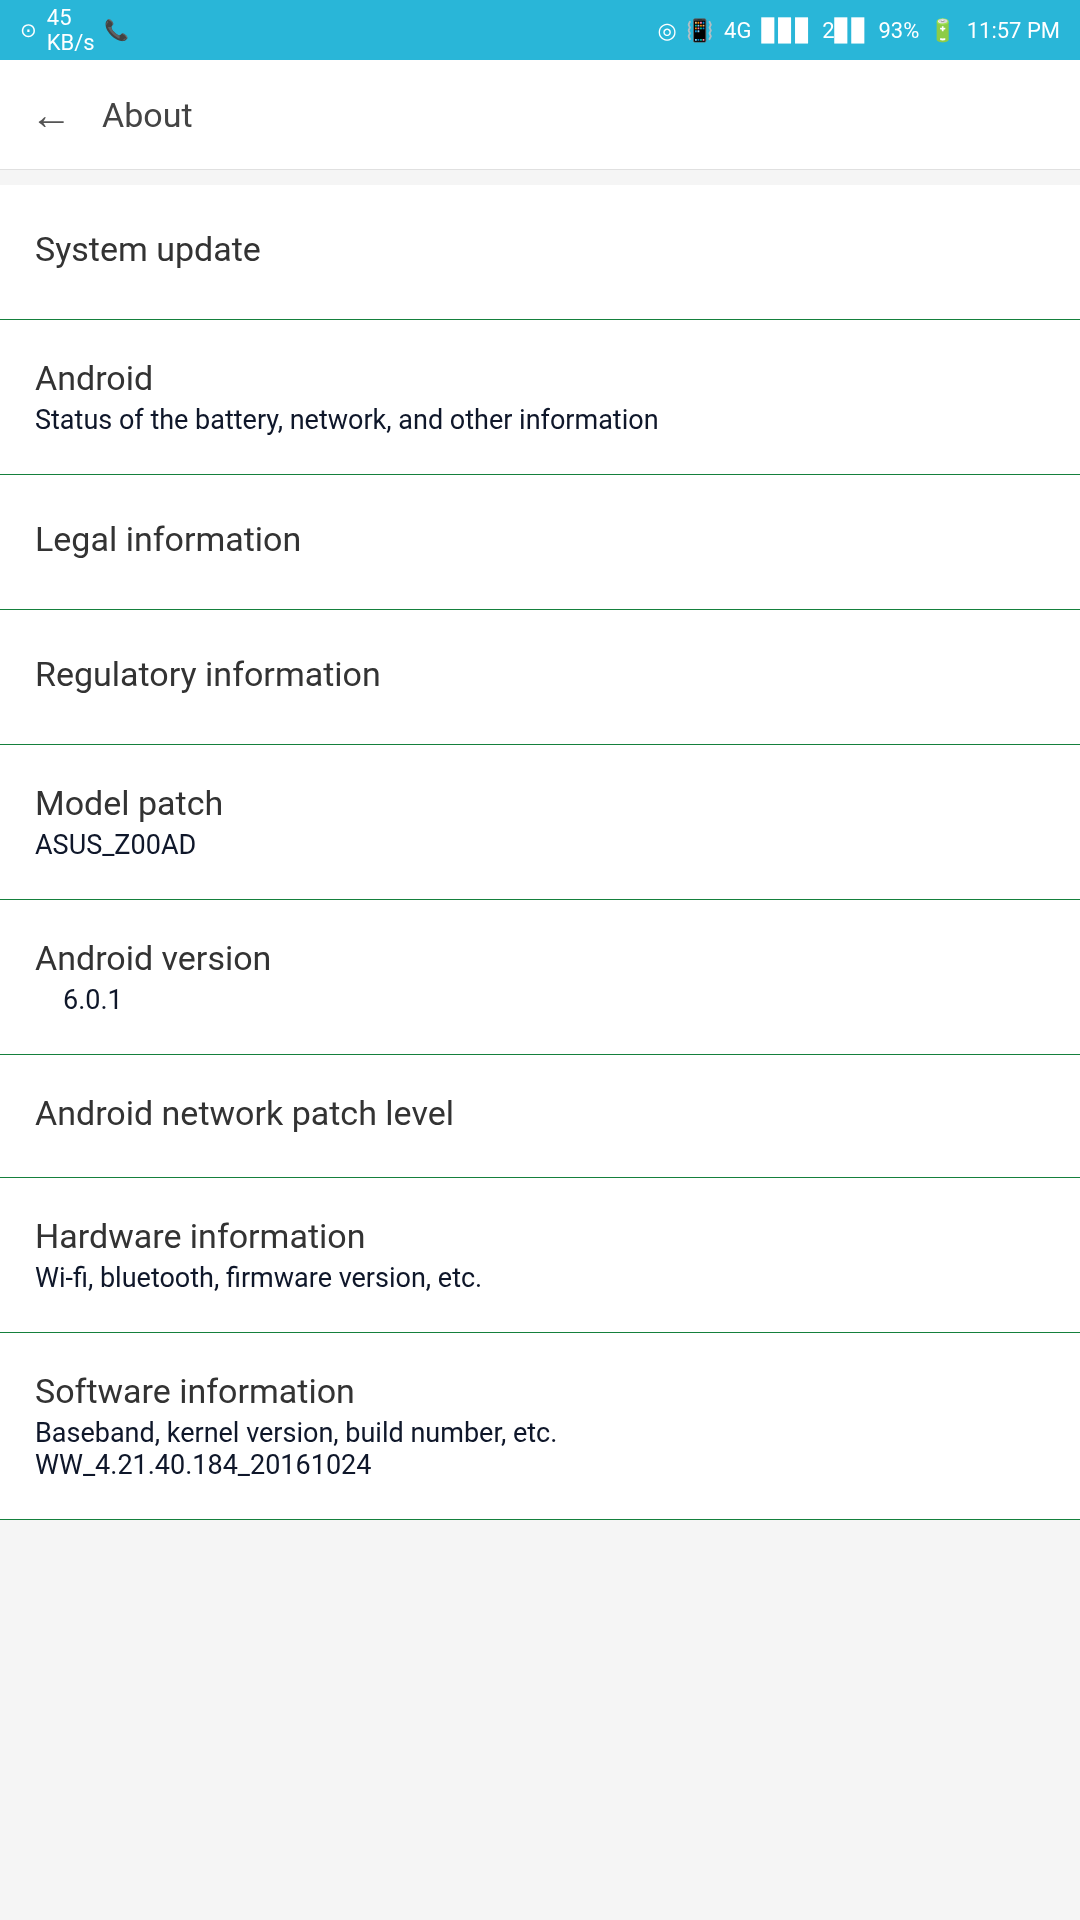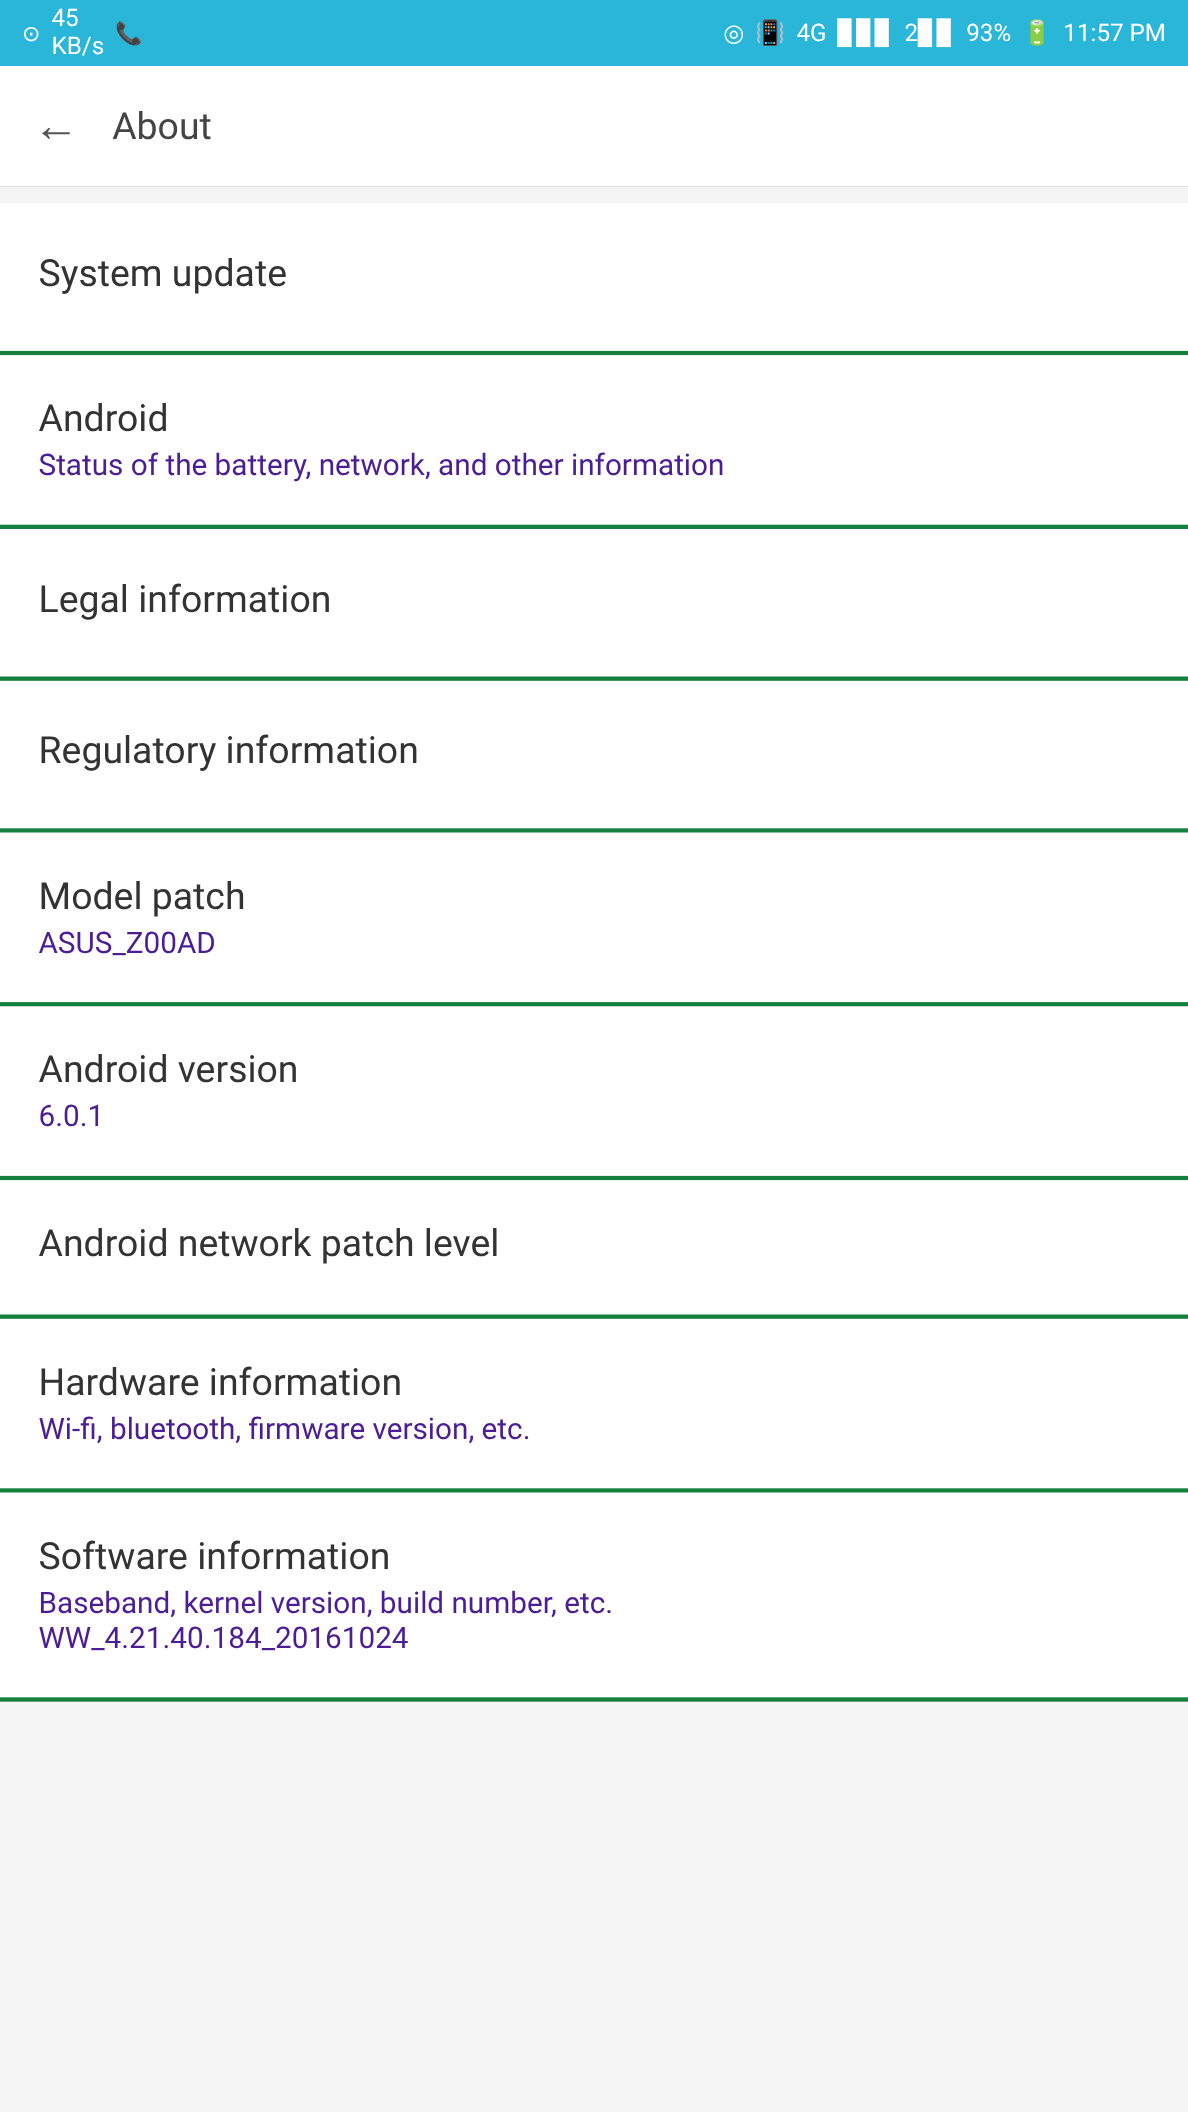--- a/index.html
+++ b/index.html
@@ -71,35 +71,35 @@
     }
 
     
     .content {
       background: white;
       margin-top: 15px;
     }
 
     .menu-item {
       padding: 38px 35px;
-      border-bottom: 4px solid #15803d;
+      border-bottom: 1px solid #15803d;
       background: white;
       cursor: pointer;
     }
 
     .menu-item-title {
       font-size: 34px;
       color: #333;
       font-weight: 400;
       margin-bottom: 6px;
     }
 
     .menu-item-subtitle {
       font-size: 27px;
-      color: #4c1d95;
+      color: #0f172a;
       font-weight: 400;
     }
 
     .menu-item-single {
       padding: 44px 35px;
     }
   </style>
 </head>
 <body>
 
@@ -142,21 +142,21 @@
     </div>
     <div class="menu-item menu-item-single">
       <div class="menu-item-title">Regulatory information</div>
     </div>
     <div class="menu-item">
       <div class="menu-item-title">Model patch</div>
       <div class="menu-item-subtitle" style="white-space: pre-line;">ASUS_Z00AD</div>
     </div>
     <div class="menu-item">
       <div class="menu-item-title">Android version</div>
-      <div class="menu-item-subtitle" style="white-space: pre-line;">6.0.1</div>
+      <div class="menu-item-subtitle" style="white-space: pre-line; margin-left: 28px;">6.0.1</div>
     </div>
     <div class="menu-item">
       <div class="menu-item-title">Android network patch level</div>
     </div>
     <div class="menu-item">
       <div class="menu-item-title">Hardware information</div>
       <div class="menu-item-subtitle" style="white-space: pre-line;">Wi-fi, bluetooth, firmware version, etc.</div>
     </div>
     <div class="menu-item">
       <div class="menu-item-title">Software information</div>

